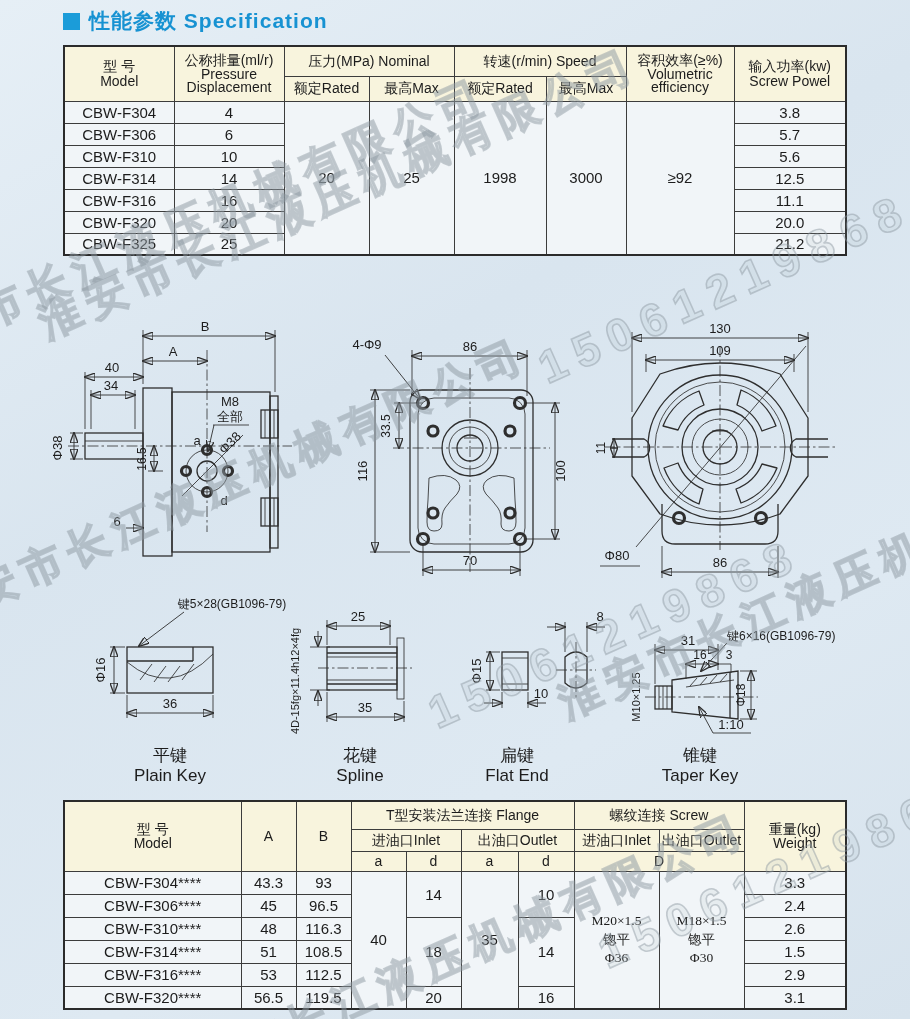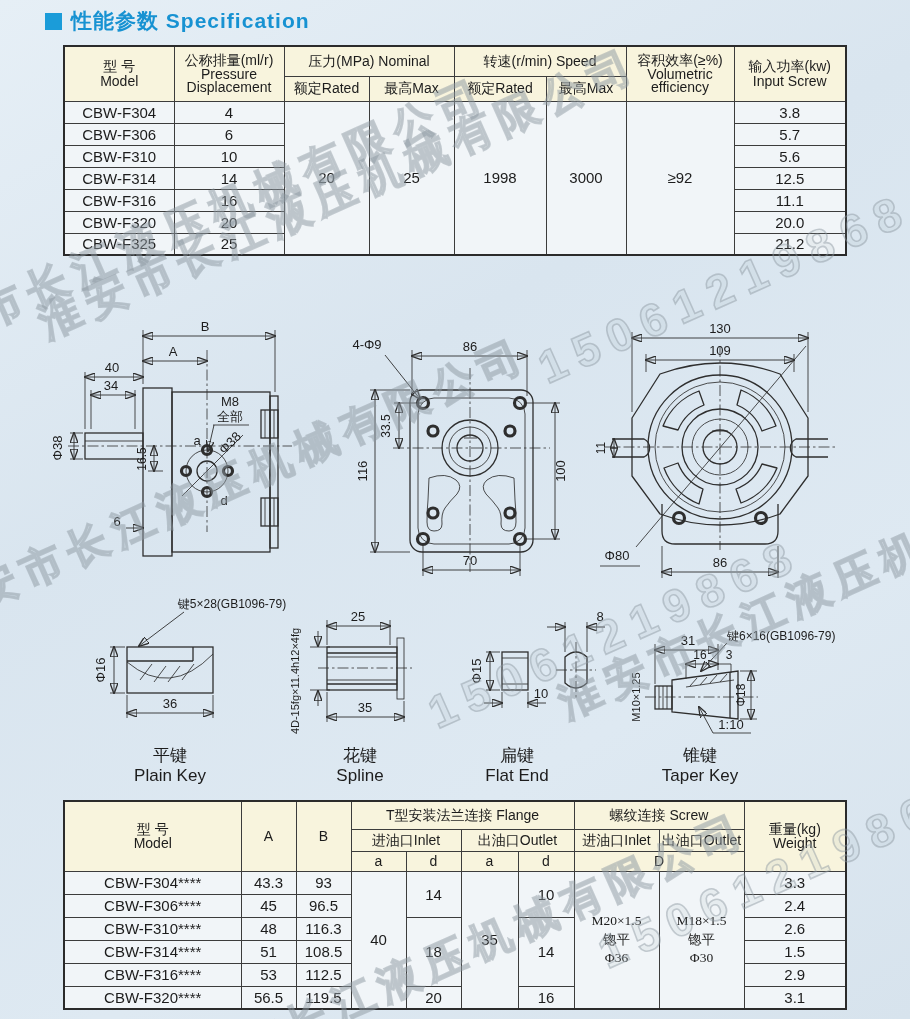--- a/index.html
+++ b/index.html
@@ -1,20 +1,20 @@
 <!DOCTYPE html>
 <html><head>
 <meta charset="utf-8">
 <style>
   html,body{margin:0;padding:0;}
   .page{position:relative;width:910px;height:1019px;overflow:hidden;
     background:linear-gradient(150deg,#e6eff6 0%,#d9e5ef 38%,#dee9f2 70%,#d7e3ed 100%);
     font-family:"Liberation Sans","DejaVu Sans",sans-serif;color:#1c1c1c;}
   
-  .sec{position:absolute;left:45px;display:flex;align-items:center;z-index:2;}
+  .sec{position:absolute;left:63px;display:flex;align-items:center;z-index:2;}
   .sec .sq{width:17px;height:17px;background:#1b9cd9;margin-right:9px;}
   .sec .t{font-size:21px;font-weight:bold;color:#1792d2;letter-spacing:1px;}
   
   table.t{position:absolute;border-collapse:collapse;table-layout:fixed;z-index:1;
     border:2px solid #2b2b2b;}
   table.t th,table.t td{border:1px solid #3c3c3c;text-align:center;vertical-align:middle;
     padding:0;font-weight:normal;overflow:hidden;}
   table.t th{background:#f8f4dd;font-size:14px;line-height:1.05;}
   table.t td{background:#f1f5f8;font-size:15px;margin-left:42px;}
   td.model{background:#c9e6f7;}
@@ -86,21 +86,21 @@
           </th>
       <th colspan="2">压力(MPa) Nominal</th>
       <th colspan="2">转速(r/min) Speed</th>
       <th rowspan="2">
             <div class="hz">容积效率(≥%)</div>
             <div class="he" style="line-height:.95">Volumetric</div>
             <div class="he" style="line-height:.95">efficiency</div>
           </th>
       <th rowspan="2">
             <div class="hz">输入功率(kw)</div>
-            <div class="he">Input Screw</div>
+            <div class="he">Screw Powel</div>
           </th>
     </tr>
     <tr class="sh2">
       <th>额定Rated</th>
       <th>最高Max</th>
       <th>额定Rated</th>
       <th>最高Max</th>
     </tr>
     <tr class="sd">
       <td class="model">CBW-F304</td>

